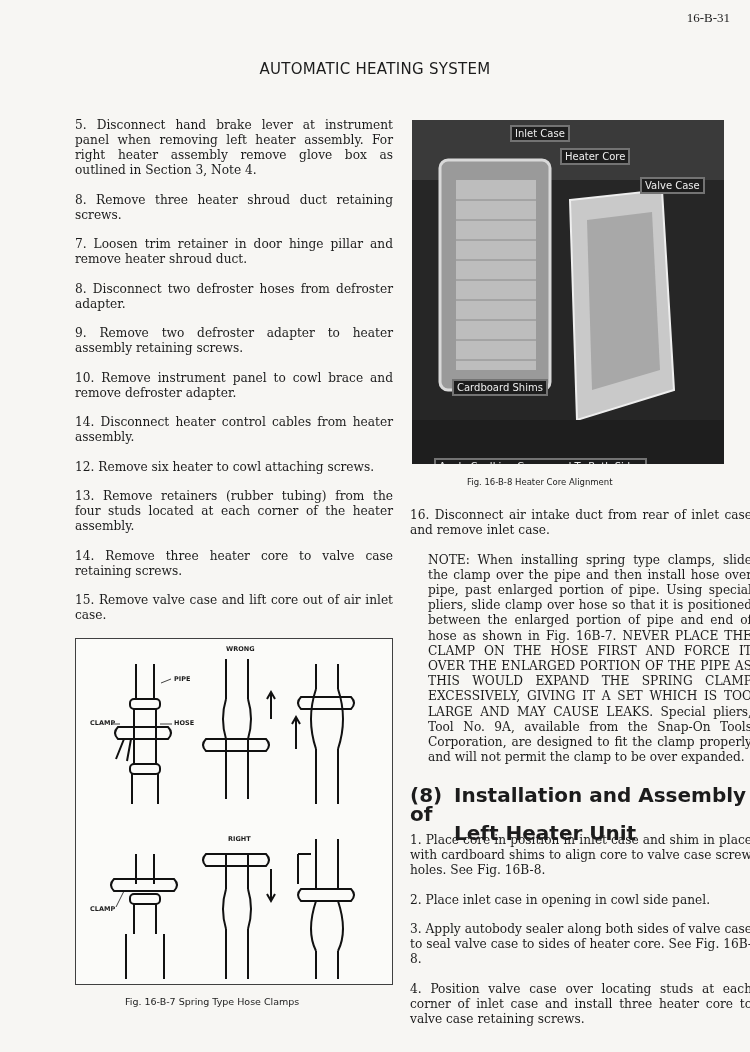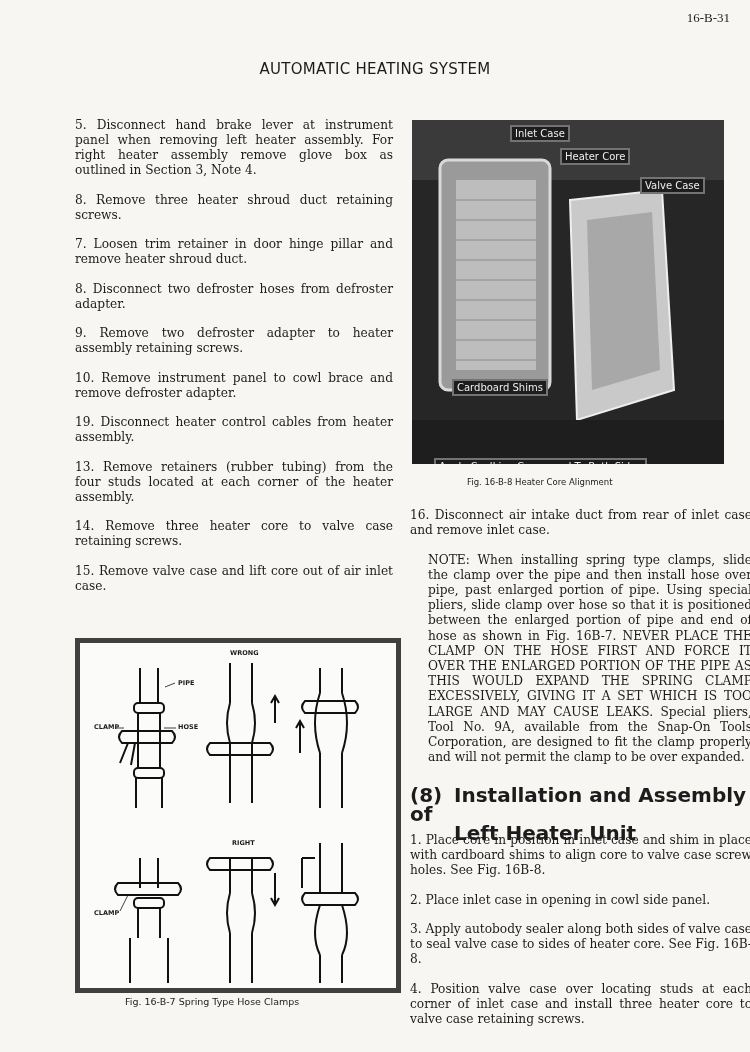--- a/index.html
+++ b/index.html
@@ -4,21 +4,21 @@
 <style>
   html, body { margin: 0; padding: 0; }
   body {
     width: 750px; height: 1052px; background: #f7f6f3; position: relative; overflow: hidden;
     font-family: "DejaVu Serif", "Liberation Serif", serif; color: #1c1c1c;
   }
   .page-number { position: absolute; top: 10px; right: 20px; font-size: 13px; font-family: "Liberation Serif", serif; }
   .page-title { position: absolute; top: 60px; left: 0; width: 750px; text-align: center; font-family: "DejaVu Sans", sans-serif; font-size: 15px; font-weight: 500; letter-spacing: 0.3px; }
   .col-left { position: absolute; left: 75px; top: 118px; width: 318px; }
   .step { font-size: 12.2px; line-height: 15px; margin: 0 0 14.5px 0; text-align: justify; }
-  .fig-box { position: absolute; left: 75px; top: 638px; width: 316px; height: 345px; border: 5px solid #404040; background: #fbfbf9; }
+  .fig-box { position: absolute; left: 75px; top: 638px; width: 316px; height: 345px; border: 1px solid #404040; background: #fbfbf9; }
   .fig-box svg { position: absolute; left: 0; top: 0; }
   .fig-label { font-family: "DejaVu Sans", sans-serif; font-size: 6.5px; font-weight: bold; }
   .fig-caption { position: absolute; font-family: "DejaVu Sans", sans-serif; font-size: 9.5px; }
   .photo { position: absolute; left: 412px; top: 120px; width: 312px; height: 344px; background: #2a2a2a; overflow: hidden; }
   .callout { position: absolute; background: #1d1d1d; color: #eee; border: 2px solid #737373; font-family: "DejaVu Sans", sans-serif; font-size: 10px; padding: 0 3px; line-height: 13px; white-space: nowrap; }
   .col-right { position: absolute; left: 410px; width: 342px; }
   .note { font-size: 12.2px; line-height: 15.2px; text-align: justify; }
   .section-head { position: absolute; left: 410px; top: 786px; font-family: "DejaVu Sans", sans-serif; font-weight: bold; font-size: 20px; line-height: 19px; }
   .section-head .num { display: inline-block; width: 44px; }
   .section-head .t2 { padding-left: 44px; }
@@ -29,21 +29,22 @@
 <div class="page-number">16-B-31</div>
 <div class="page-title">AUTOMATIC HEATING SYSTEM</div>
 
 <div class="col-left">
   <p class="step">5. Disconnect hand brake lever at instrument panel when removing left heater assembly. For right heater assembly remove glove box as outlined in Section 3, Note 4.</p>
   <p class="step">8. Remove three heater shroud duct retaining screws.</p>
   <p class="step">7. Loosen trim retainer in door hinge pillar and remove heater shroud duct.</p>
   <p class="step">8. Disconnect two defroster hoses from defroster adapter.</p>
   <p class="step">9. Remove two defroster adapter to heater assembly retaining screws.</p>
   <p class="step">10. Remove instrument panel to cowl brace and remove defroster adapter.</p>
-  <p class="step">19. Disconnect heater control cables from heater assembly.</p>
+  <p class="step">14. Disconnect heater control cables from heater assembly.</p>
+  <p class="step">12. Remove six heater to cowl attaching screws.</p>
   <p class="step">13. Remove retainers (rubber tubing) from the four studs located at each corner of the heater assembly.</p>
   <p class="step">14. Remove three heater core to valve case retaining screws.</p>
   <p class="step">15. Remove valve case and lift core out of air inlet case.</p>
 </div>
 
 <div class="fig-box">
   <svg width="316" height="345" viewBox="0 0 316 345">
     <g stroke="#111" stroke-width="2" fill="none">
 
       <line x1="60" y1="25" x2="60" y2="60"></line>

